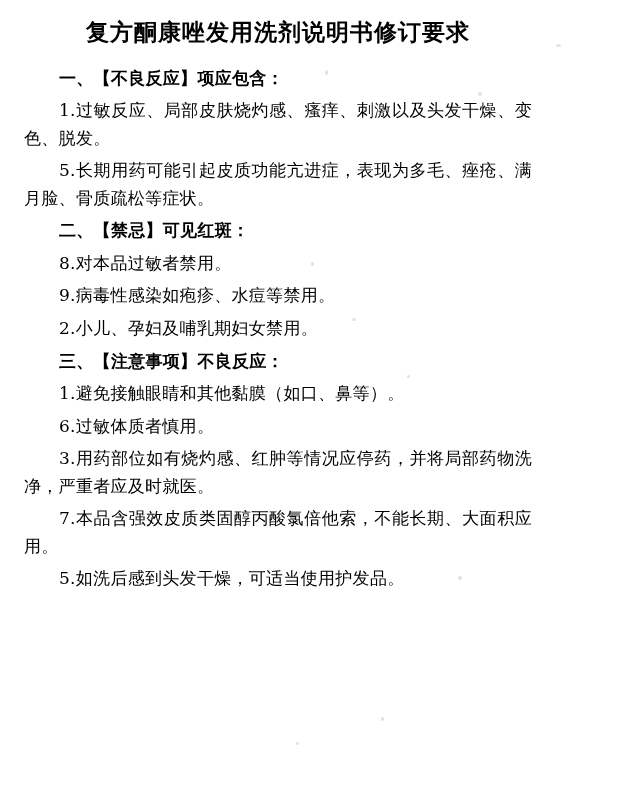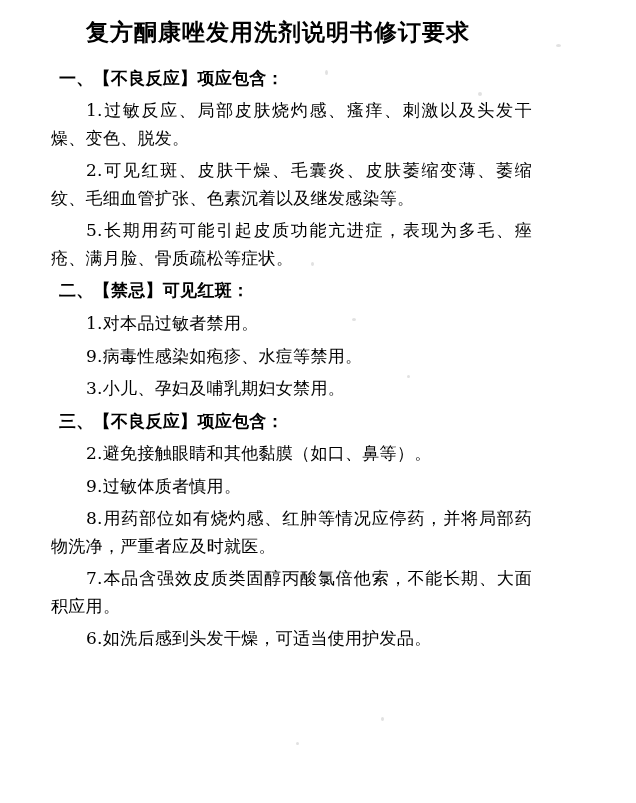--- a/index.html
+++ b/index.html
@@ -36,53 +36,51 @@
     text-align: justify;
     margin: 0 0 5px 0;
     letter-spacing: 0.3px;
   }
   .heading {
     text-indent: 35px;
     font-weight: bold;
   }
   .item {
     text-indent: 35px;
-    margin-left: 27px;
   }
   
   .speck {
     position: absolute;
     background: #c9c9c9;
     border-radius: 50%;
     opacity: 0.55;
   }
 </style>
 </head>
 <body>
 
 <div class="page">
 
   <div class="doc-title">复方酮康唑发用洗剂说明书修订要求</div>
 
   <p class="para heading">一、【不良反应】项应包含：</p>
   <p class="para item">1.过敏反应、局部皮肤烧灼感、瘙痒、刺激以及头发干燥、变色、脱发。</p>
-  <p class="para item">2.可见红斑、皮肤干燥、毛囊炎、皮肤萎缩变薄、萎缩纹、毛细血管扩张、色素沉着以及继发感染等。</p>
   <p class="para item">5.长期用药可能引起皮质功能亢进症，表现为多毛、痤疮、满月脸、骨质疏松等症状。</p>
 
   <p class="para heading">二、【禁忌】可见红斑：</p>
-  <p class="para item">1.对本品过敏者禁用。</p>
+  <p class="para item">8.对本品过敏者禁用。</p>
   <p class="para item">9.病毒性感染如疱疹、水痘等禁用。</p>
-  <p class="para item">3.小儿、孕妇及哺乳期妇女禁用。</p>
+  <p class="para item">2.小儿、孕妇及哺乳期妇女禁用。</p>
 
-  <p class="para heading">三、【不良反应】项应包含：</p>
-  <p class="para item">2.避免接触眼睛和其他黏膜（如口、鼻等）。</p>
-  <p class="para item">9.过敏体质者慎用。</p>
-  <p class="para item">8.用药部位如有烧灼感、红肿等情况应停药，并将局部药物洗净，严重者应及时就医。</p>
+  <p class="para heading">三、【注意事项】不良反应：</p>
+  <p class="para item">1.避免接触眼睛和其他黏膜（如口、鼻等）。</p>
+  <p class="para item">6.过敏体质者慎用。</p>
+  <p class="para item">3.用药部位如有烧灼感、红肿等情况应停药，并将局部药物洗净，严重者应及时就医。</p>
   <p class="para item">7.本品含强效皮质类固醇丙酸氯倍他索，不能长期、大面积应用。</p>
-  <p class="para item">6.如洗后感到头发干燥，可适当使用护发品。</p>
+  <p class="para item">5.如洗后感到头发干燥，可适当使用护发品。</p>
 
   <span class="speck" style="left:325px; top:70px; width:3px; height:5px;"></span>
   <span class="speck" style="left:478px; top:92px; width:4px; height:4px;"></span>
   <span class="speck" style="left:556px; top:44px; width:5px; height:3px;"></span>
   <span class="speck" style="left:311px; top:262px; width:3px; height:4px;"></span>
   <span class="speck" style="left:352px; top:318px; width:4px; height:3px;"></span>
   <span class="speck" style="left:407px; top:375px; width:3px; height:3px;"></span>
   <span class="speck" style="left:458px; top:576px; width:4px; height:4px;"></span>
   <span class="speck" style="left:381px; top:717px; width:3px; height:4px;"></span>
   <span class="speck" style="left:296px; top:742px; width:3px; height:3px;"></span>

